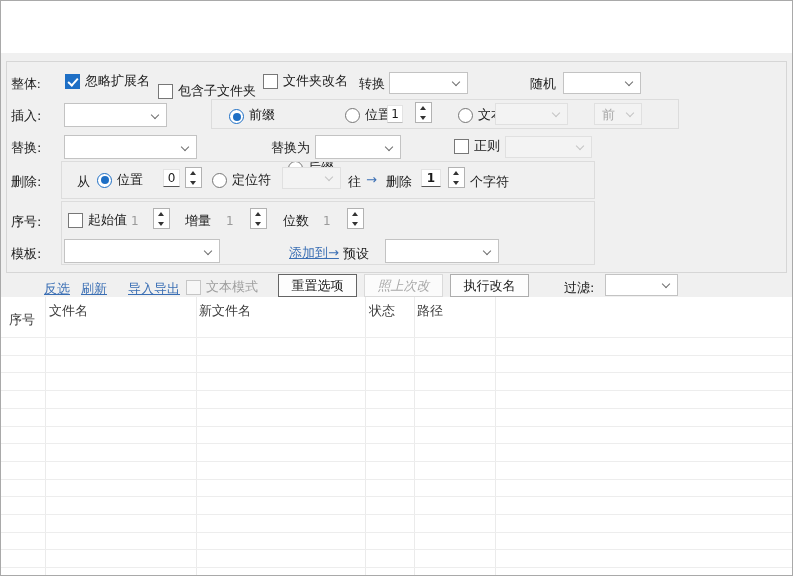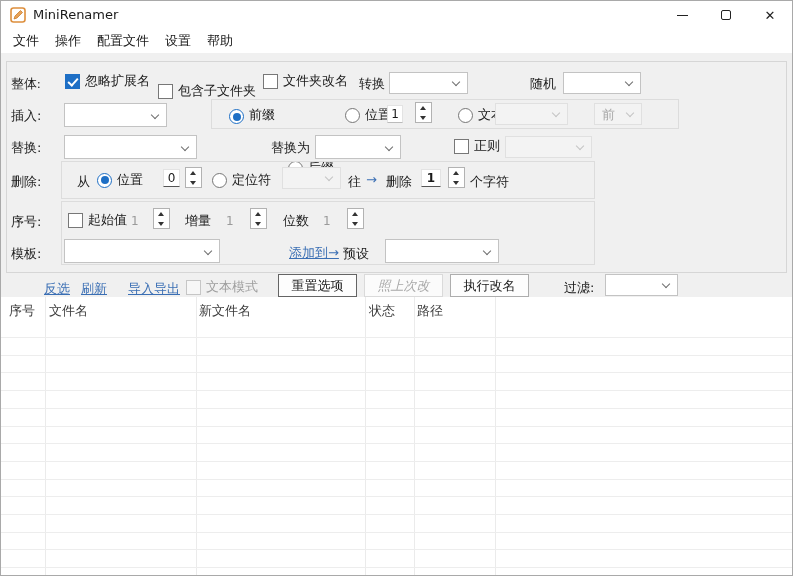--- a/index.html
+++ b/index.html
@@ -69,44 +69,21 @@
   .th { position:absolute; top:5px; font-size:13px; color:#3c3c3c; white-space:nowrap; }
   .vline { position:absolute; top:0; width:1px; height:279px; background:#ebebeb; }
   .rowlines { position:absolute; left:0; top:40px; width:100%; height:239px;
     background:repeating-linear-gradient(to bottom, #ededed 0px, #ededed 1px, transparent 1px, transparent 17.7px); }
 </style>
 </head>
 <body>
 
 <div class="window">
 
-  <div class="titlebar">
-    <svg class="app-icon" viewBox="0 0 16 16">
-      <rect x="1" y="1" width="14" height="14" rx="2.5" fill="#ffffff" stroke="#dd8f3d" stroke-width="1.6"></rect>
-      <path d="M4 12 L5 9 L10.5 3.5 L12.5 5.5 L7 11 Z" fill="#e8a35a" stroke="#c97f2e" stroke-width="0.8"></path>
-    </svg>
-    <span class="app-title">MiniRenamer</span>
-    <div class="win-btn btn-min">
-        <span class="glyph-min"></span>
-      </div>
-    <div class="win-btn btn-max">
-        <span class="glyph-max"></span>
-      </div>
-    <div class="win-btn btn-close">
-        <span class="glyph-close">✕</span>
-      </div>
-  </div>
-
-  <div class="menubar">
-    <span class="menu-item">文件</span>
-    <span class="menu-item">操作</span>
-    <span class="menu-item">配置文件</span>
-    <span class="menu-item">设置</span>
-    <span class="menu-item">帮助</span>
-  </div>
+
 
   <div class="content">
     <div class="panel"></div>
 
     <span class="lbl" style="left:10px;top:22px;font-family:Liberation Serif, serif;">整体:</span>
     <div class="check-item" style="left:64px;top:19px;">
       <span class="checkbox" data-checked="true"></span>
       <span>忽略扩展名</span>
     </div>
     <div class="check-item" style="left:157px;top:29px;">
@@ -248,21 +225,21 @@
     </div>
     <div class="btn strong" style="left:277px;top:221px;width:79px;">重置选项</div>
     <div class="btn dis" style="left:363px;top:221px;width:79px;font-style:italic;">照上次改</div>
     <div class="btn" style="left:449px;top:221px;width:79px;">执行改名</div>
     <span class="lbl" style="left:563px;top:226px;">过滤:</span>
     <div class="combo" style="left:604px;top:221px;width:73px;">
       <span></span><i class="chev"></i>
     </div>
 
     <div class="table">
-      <span class="th" style="left:8px;">序号</span>
+      <span class="th" style="left:8px;margin-top:9px;">序号</span>
       <span class="th" style="left:48px;">文件名</span>
       <span class="th" style="left:198px;">新文件名</span>
       <span class="th" style="left:368px;">状态</span>
       <span class="th" style="left:416px;">路径</span>
       <div class="vline" style="left:44px;"></div>
       <div class="vline" style="left:195px;"></div>
       <div class="vline" style="left:364px;"></div>
       <div class="vline" style="left:413px;"></div>
       <div class="vline" style="left:494px;"></div>
       <div class="rowlines"></div>

